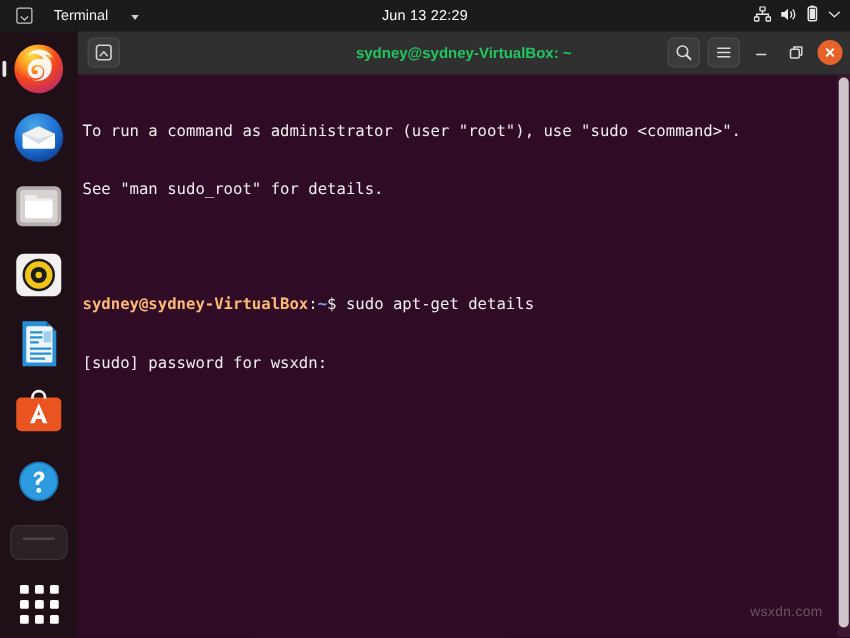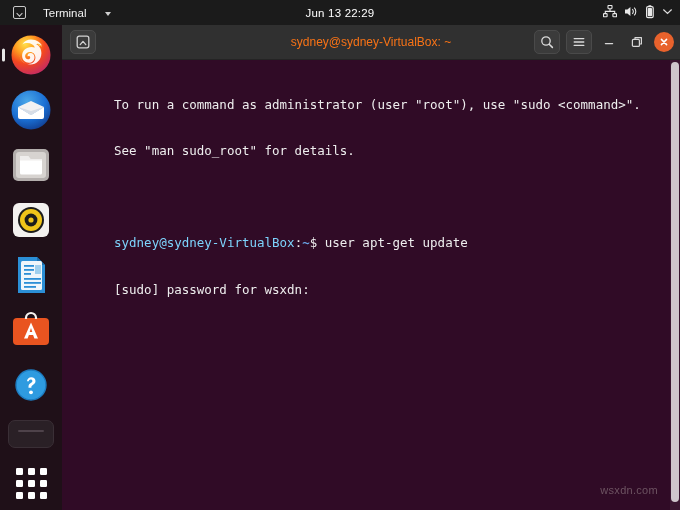--- a/index.html
+++ b/index.html
@@ -195,23 +195,23 @@
     align-items: center;
     justify-content: center;
     cursor: pointer;
     box-sizing: border-box;
   }
   #newtab-btn { margin-left: 8px; }
   #wtitle {
     position: absolute;
     left: 0; right: 0;
     text-align: center;
-    color: #f97316;
+    color: #22c55e;
     font-size: 12px;
-    font-weight: normal;
+    font-weight: bold;
     pointer-events: none;
   }
   #tb-right {
     position: absolute;
     right: 6px;
     display: flex;
     align-items: center;
     gap: 6px;
   }
   .win-ctl {
@@ -237,24 +237,23 @@
   #term-text {
     position: absolute;
     top: 6px;
     left: 4px;
     right: 16px;
     font-family: "DejaVu Sans Mono", "Liberation Mono", monospace;
     font-size: 12.5px;
     line-height: 15.4px;
     color: #eeeeee;
     white-space: pre;
-    margin-left: 48px;
   }
   .ln { display: block; min-height: 15.4px; }
-  .c-user { color: #7dd3fc; font-weight: normal; }
+  .c-user { color: #fdba74; font-weight: bold; }
   .c-path { color: #6aa6e8; font-weight: bold; }
   .c-plain { color: #eeeeee; }
   #scrollbar {
     position: absolute;
     top: 0; right: 0;
     width: 10px;
     height: 100%;
     background: #3a1630;
     cursor: pointer;
   }
@@ -465,21 +464,21 @@
           </svg>
         </div>
       </div>
     </div>
 
     <div id="term">
       <div id="term-text">
         <span class="ln"><span class="c-plain">To run a command as administrator (user "root"), use "sudo &lt;command&gt;".</span></span>
         <span class="ln"><span class="c-plain">See "man sudo_root" for details.</span></span>
         <span class="ln"><span class="c-plain"></span></span>
-        <span class="ln"><span class="c-user">sydney@sydney-VirtualBox</span><span class="c-plain">:</span><span class="c-path">~</span><span class="c-plain">$ user apt-get update</span></span>
+        <span class="ln"><span class="c-user">sydney@sydney-VirtualBox</span><span class="c-plain">:</span><span class="c-path">~</span><span class="c-plain">$ sudo apt-get details</span></span>
         <span class="ln"><span class="c-plain">[sudo] password for wsxdn:</span></span>
       </div>
 
       <div id="watermark">wsxdn.com</div>
 
       <div id="scrollbar">
         <div id="scroll-thumb"></div>
       </div>
     </div>
   </div>

